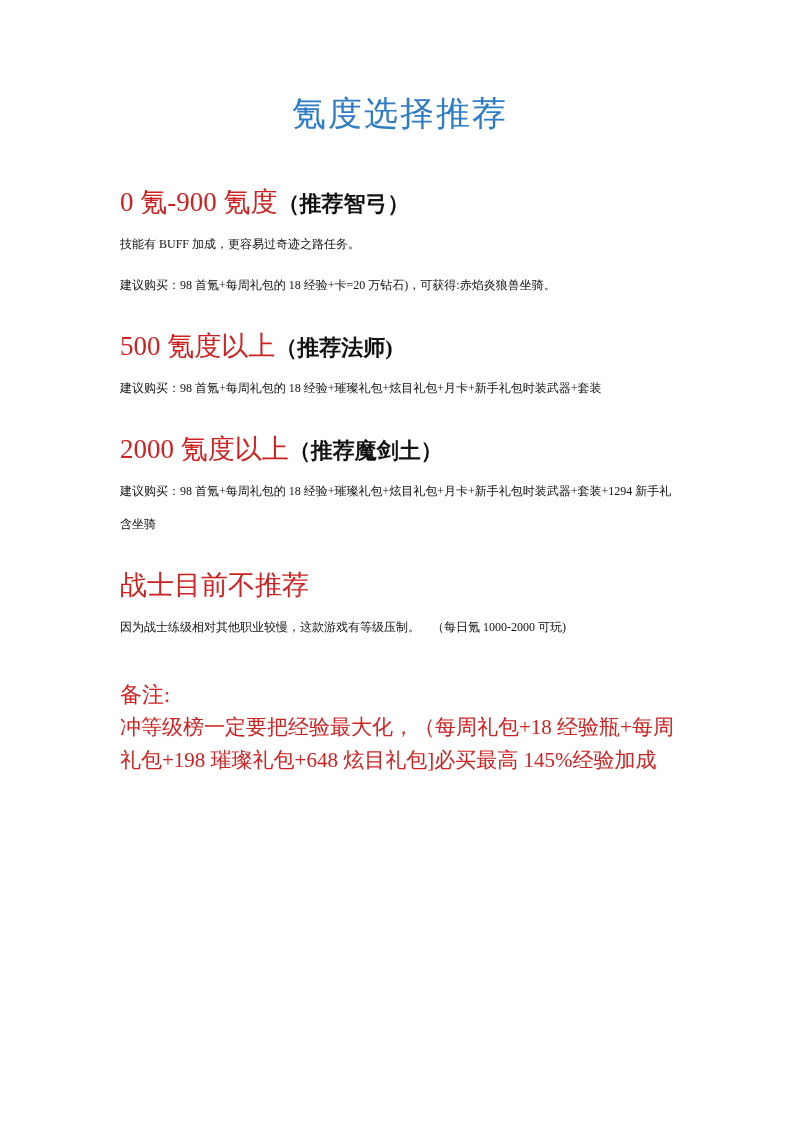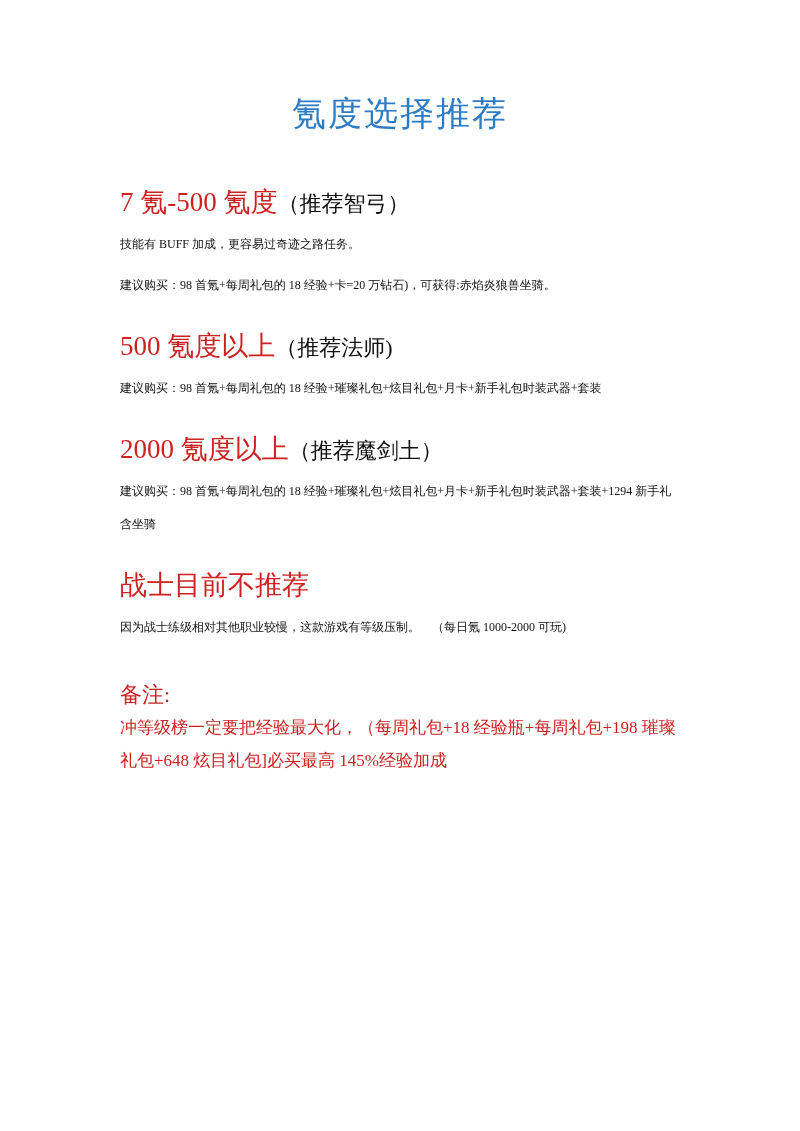--- a/index.html
+++ b/index.html
@@ -29,55 +29,55 @@
   .sec-heading {
     margin: 28px 0 8px 0;
     font-size: 27px;
     line-height: 32px;
     font-weight: normal;
     color: #ce2121;
   }
   .sec-heading.first { margin-top: 50px; }
   .sec-heading .black-part {
     color: #111111;
-    font-weight: normal;
+    font-weight: bold;
     font-size: 22px;
   }
   .body-para {
     margin: 8px 0 0 0;
     font-size: 12px;
     line-height: 33px;
     white-space: pre-wrap;
     color: #111111;
   }
   .note-block { margin-top: 34px; }
   .note-label {
     margin: 0;
     font-size: 22px;
     line-height: 33px;
     color: #ce2121;
   }
   .note-text {
     margin: 0;
-    font-size: 17px;
+    font-size: 21px;
     line-height: 33px;
     white-space: pre-wrap;
     color: #ce2121;
   }
 </style>
 </head>
 <body>
 
 <div class="page">
   <div class="content">
 
     <h1 class="doc-title">氪度选择推荐</h1>
 
     <div>
-      <h2 class="sec-heading first"><span>7 氪-500 氪度</span><span class="black-part">（推荐智弓）</span></h2>
+      <h2 class="sec-heading first"><span>0 氪-900 氪度</span><span class="black-part">（推荐智弓）</span></h2>
       <p class="body-para">技能有 BUFF 加成，更容易过奇迹之路任务。</p>
       <p class="body-para">建议购买：98 首氪+每周礼包的 18 经验+卡=20 万钻石)，可获得:赤焰炎狼兽坐骑。</p>
     </div>
 
     <div>
       <h2 class="sec-heading"><span>500 氪度以上</span><span class="black-part">（推荐法师)</span></h2>
       <p class="body-para">建议购买：98 首氪+每周礼包的 18 经验+璀璨礼包+炫目礼包+月卡+新手礼包时装武器+套装</p>
     </div>
 
     <div>

